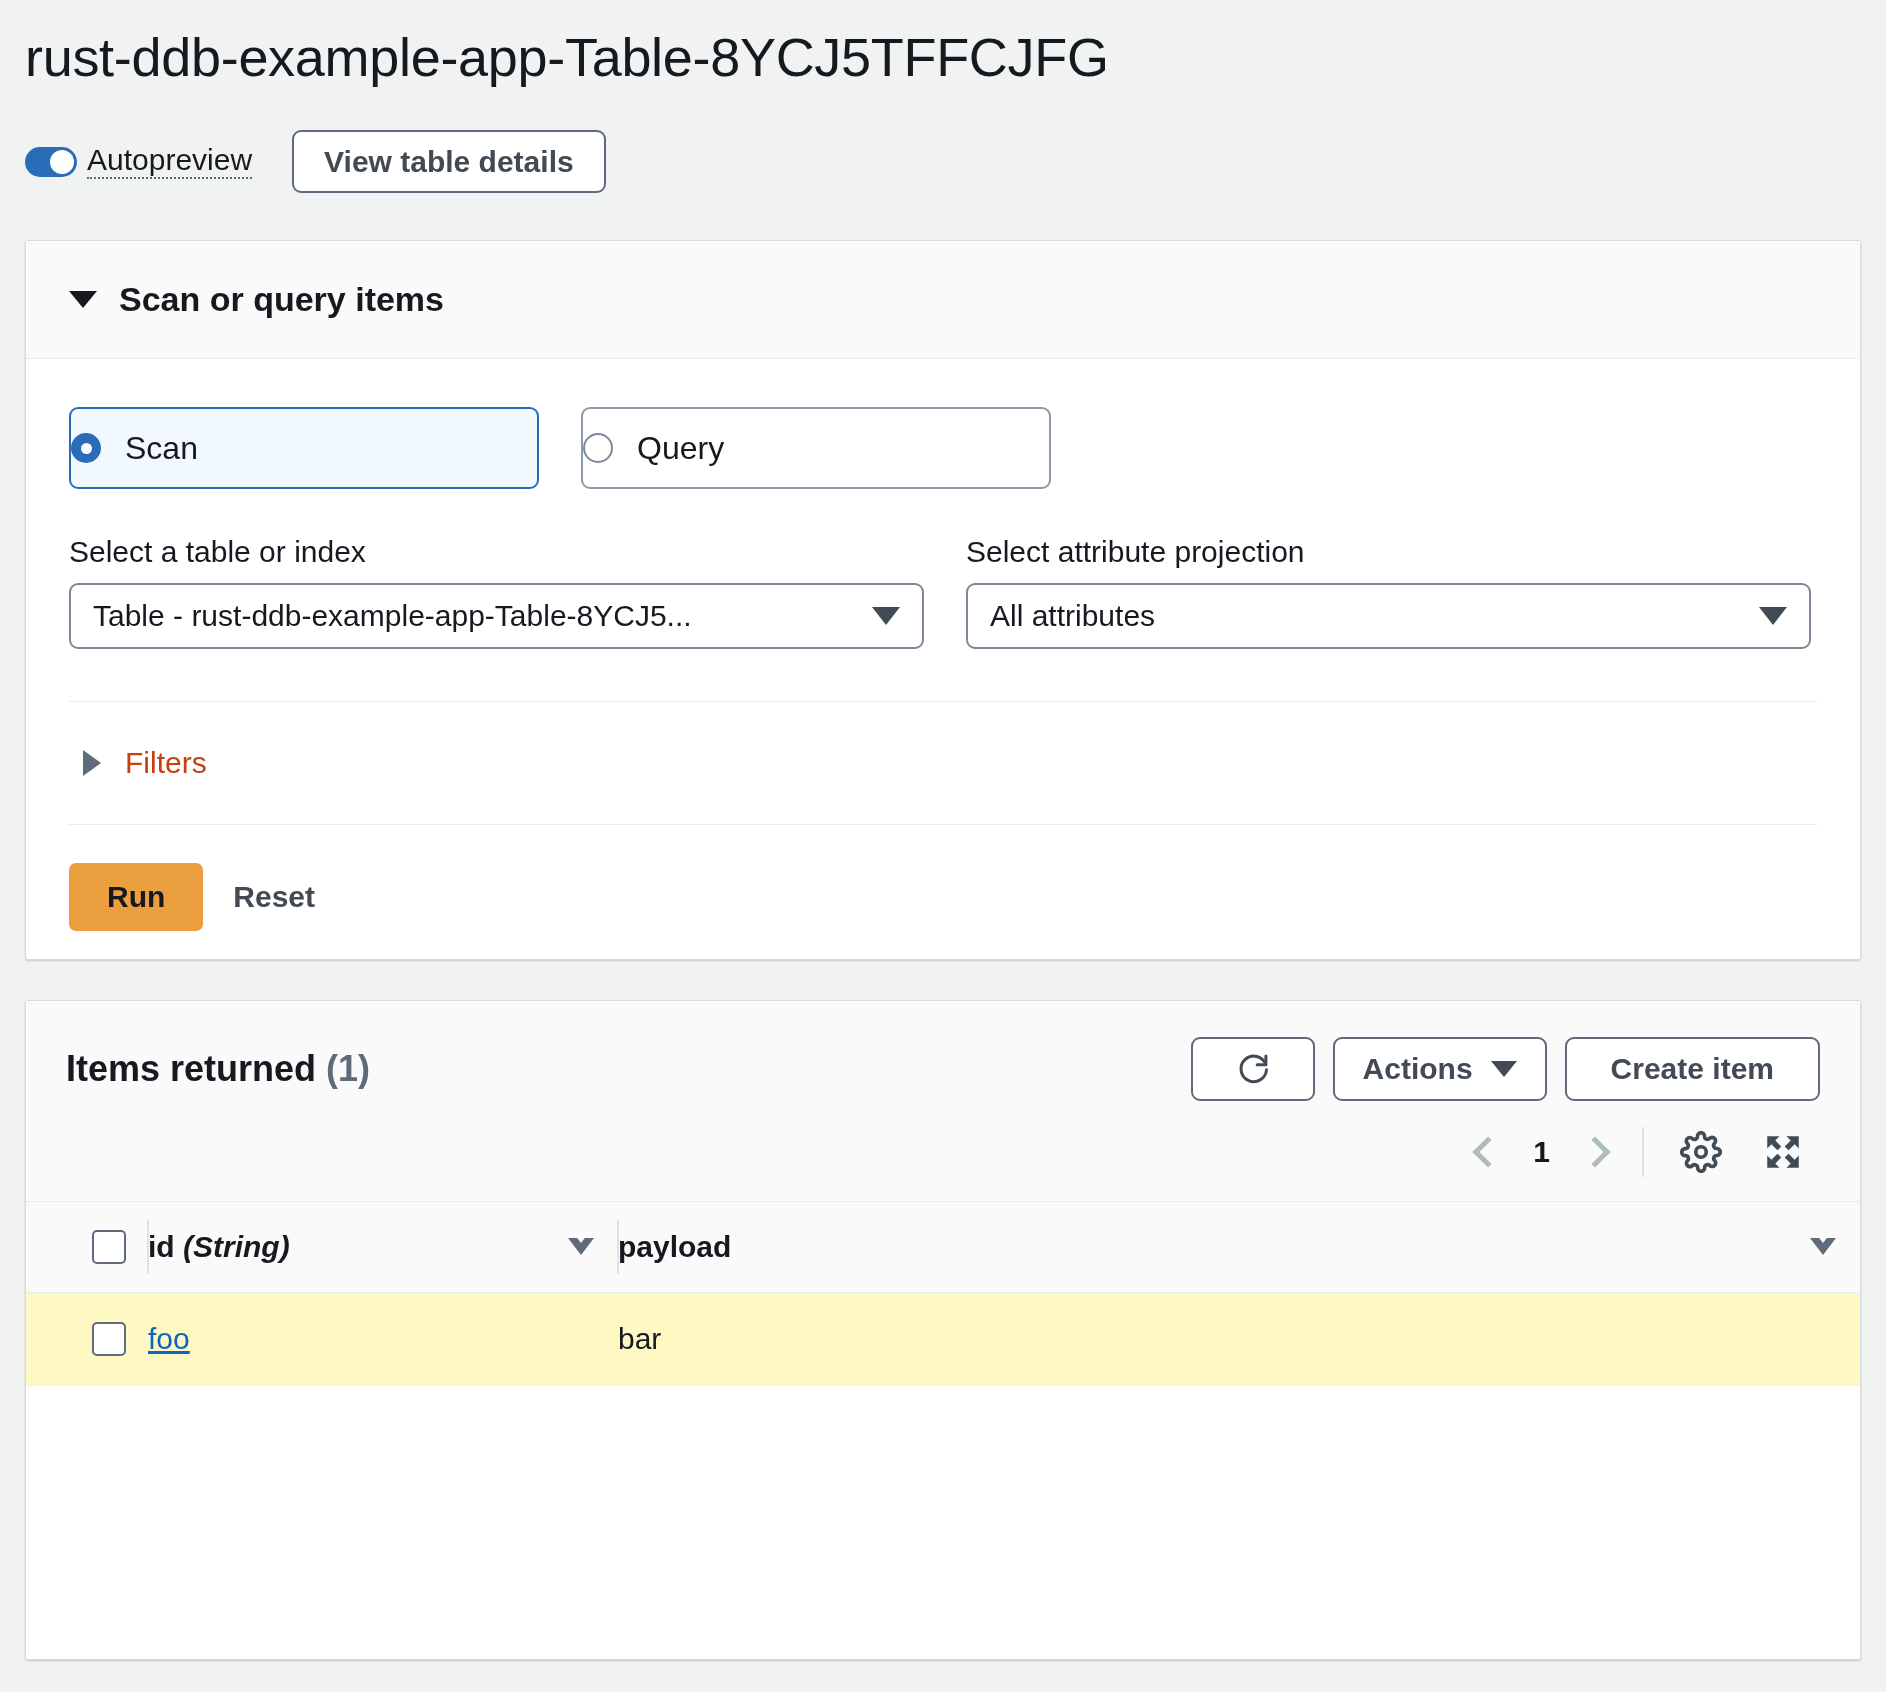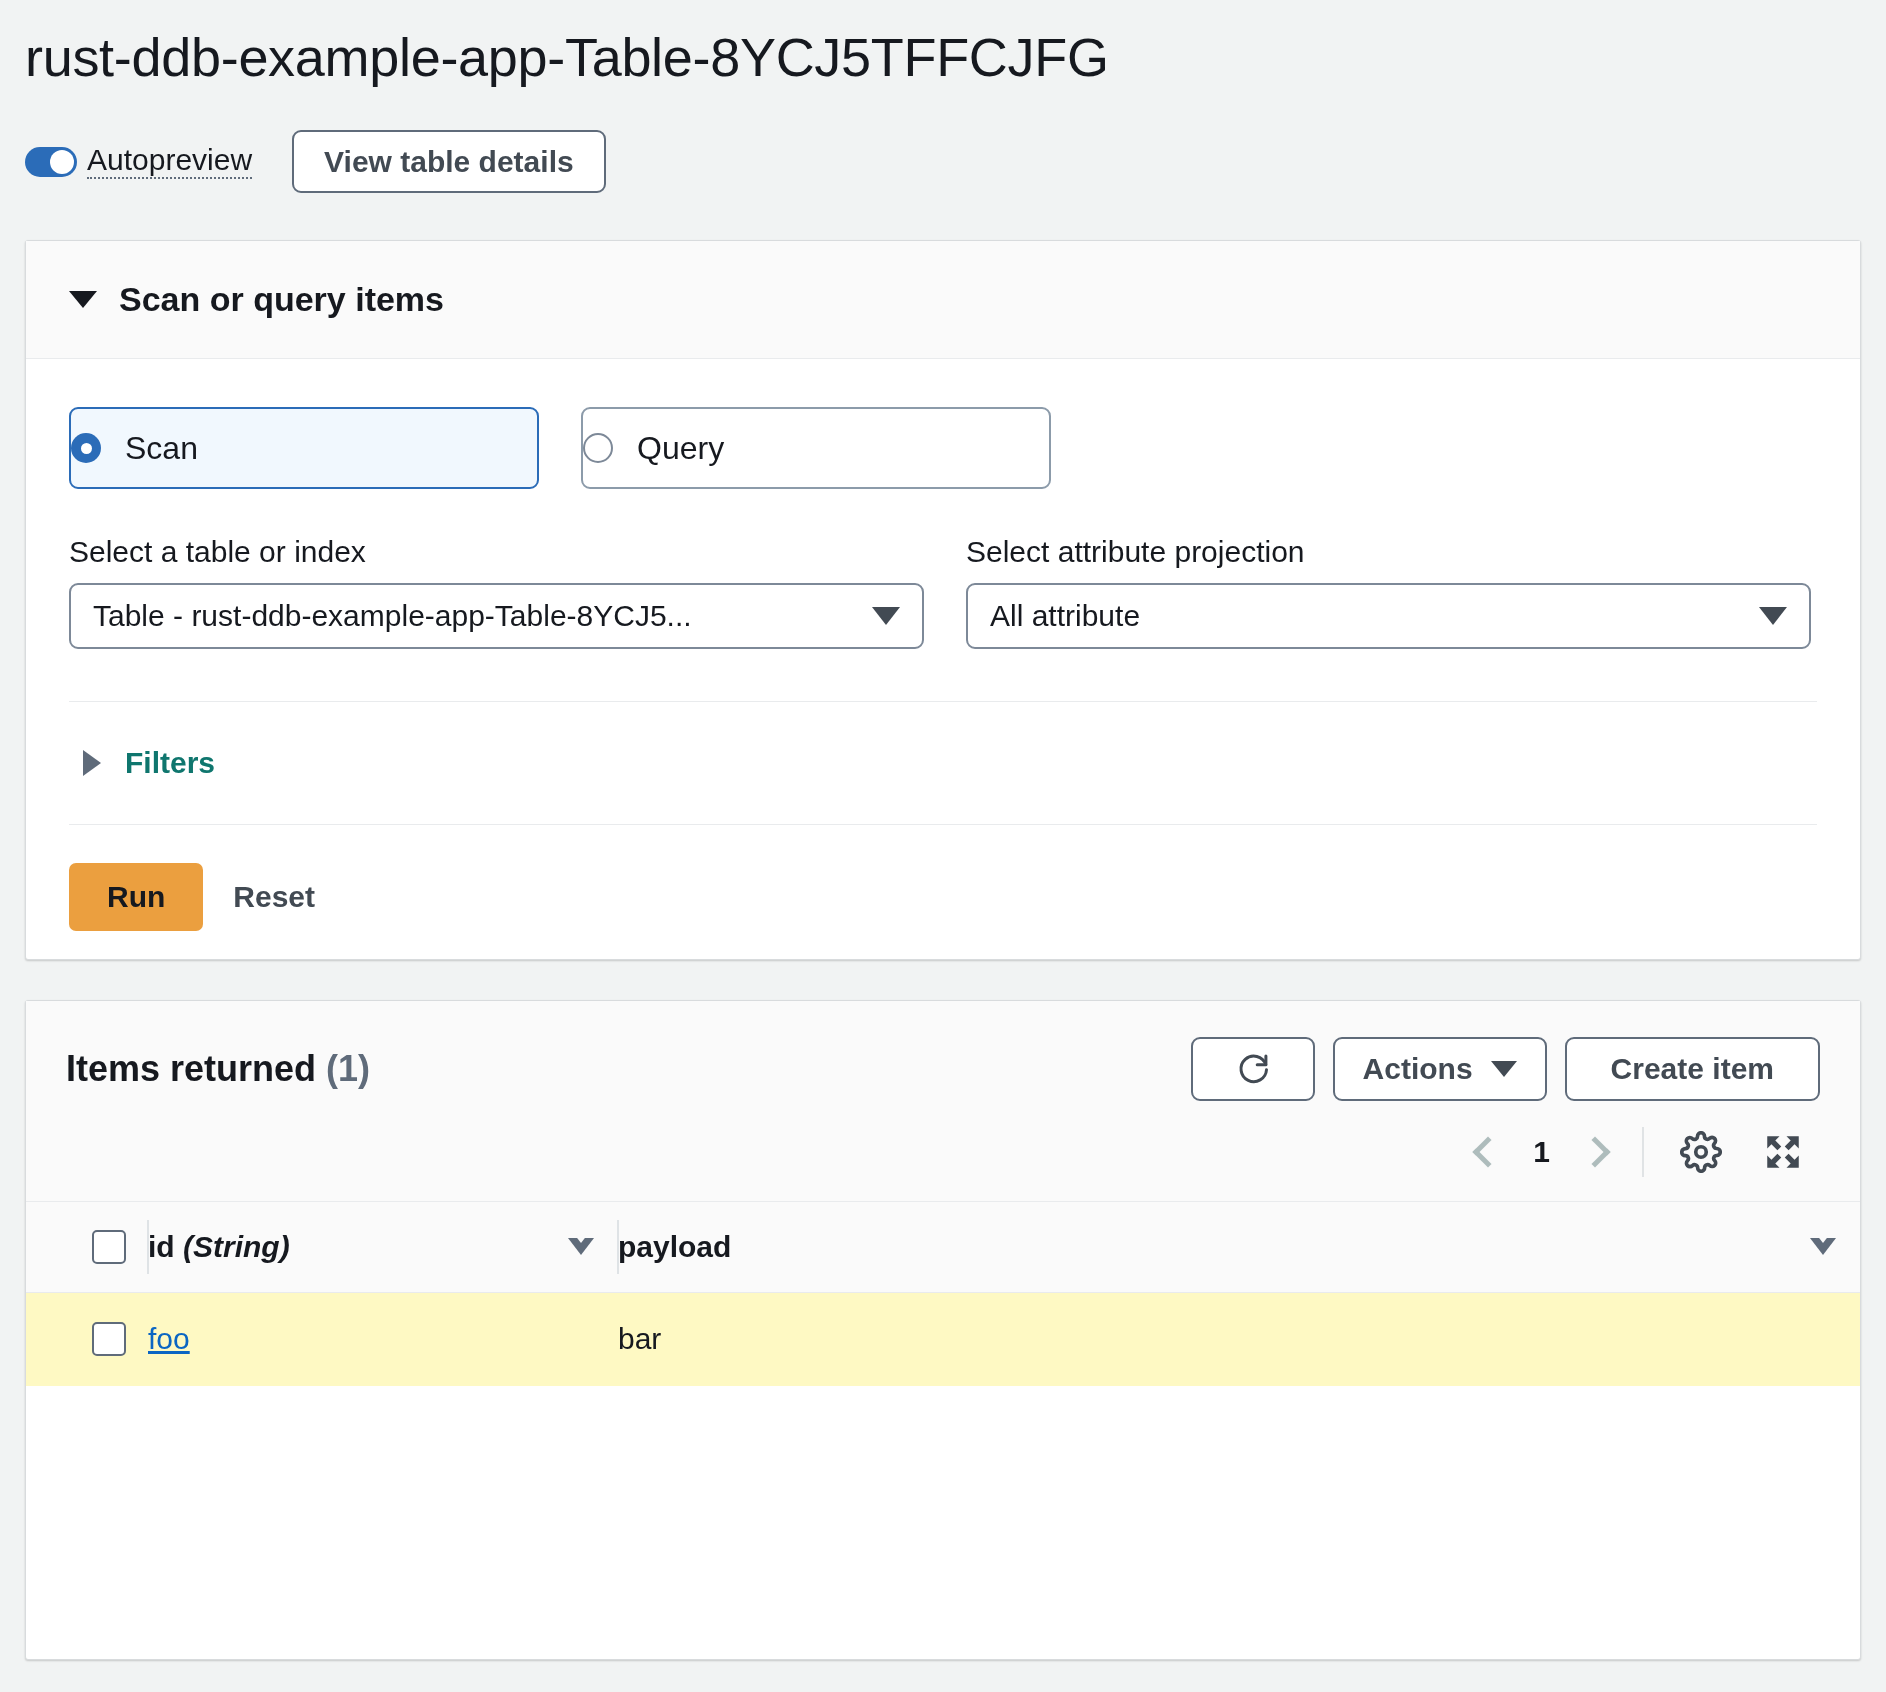--- a/index.html
+++ b/index.html
@@ -101,21 +101,21 @@
     width: 0; height: 0; flex: none;
     border-left: 14px solid transparent; border-right: 14px solid transparent;
     border-top: 18px solid #424a53;
   }
   #field-table { width: 855px; }
   #field-projection { width: 845px; }
 
   .divider { height: 1px; background: #e9ebed; margin: 52px 0 0 0; }
 
   .filters-row { display: flex; align-items: center; gap: 24px; padding: 44px 0 0 14px; }
-  .filters-label { font-size: 30px; font-weight: bold; color: #0f766e; }
+  .filters-label { font-size: 30px; font-weight: normal; color: #c2410c; }
 
   .action-row { display: flex; align-items: flex-start; padding-top: 38px; padding-left: 0; }
   .btn-run {
     background: #eb9f3f; border: none; color: #16191f;
     height: 68px; padding: 0 38px; font-size: 30px; border-radius: 7px;
     font-weight: bold;
   }
   .btn-reset {
     background: transparent; border: none; color: #424a53;
     height: 68px; padding: 0 30px; font-size: 30px; font-weight: bold; cursor: pointer;
@@ -235,21 +235,21 @@
         <div class="field" id="field-table">
           <div class="field-label">Select a table or index</div>
           <div class="select">
             <span class="select-value">Table - rust-ddb-example-app-Table-8YCJ5...</span>
             <span class="caret"></span>
           </div>
         </div>
         <div class="field" id="field-projection">
           <div class="field-label">Select attribute projection</div>
           <div class="select">
-            <span class="select-value">All attribute</span>
+            <span class="select-value">All attributes</span>
             <span class="caret"></span>
           </div>
         </div>
       </div>
 
       <div class="divider"></div>
 
       <div class="filters-row">
         <span class="tri-right"></span>
         <span class="filters-label">Filters</span>

